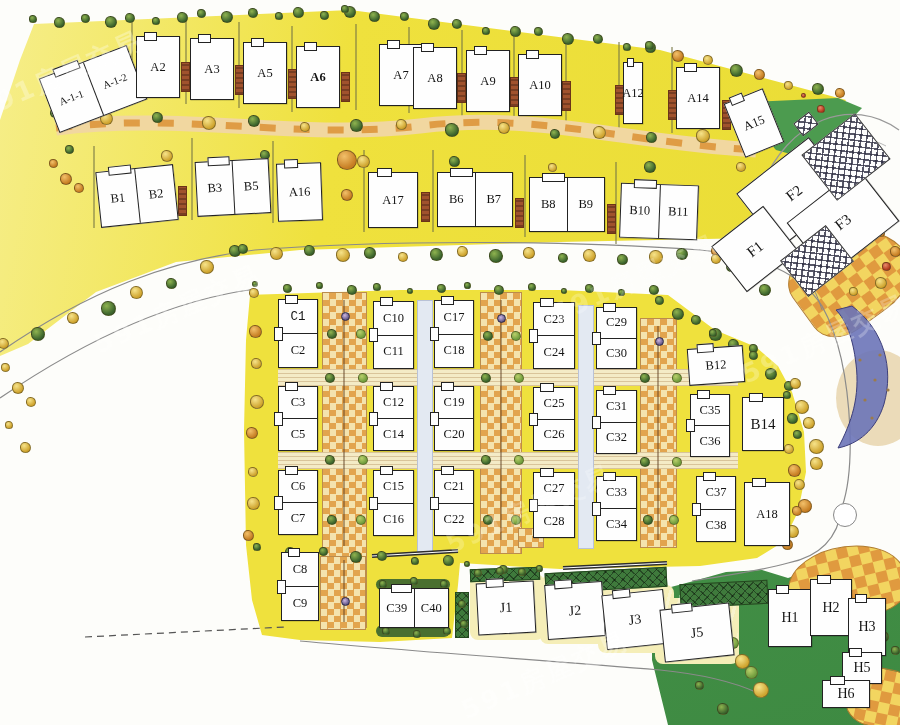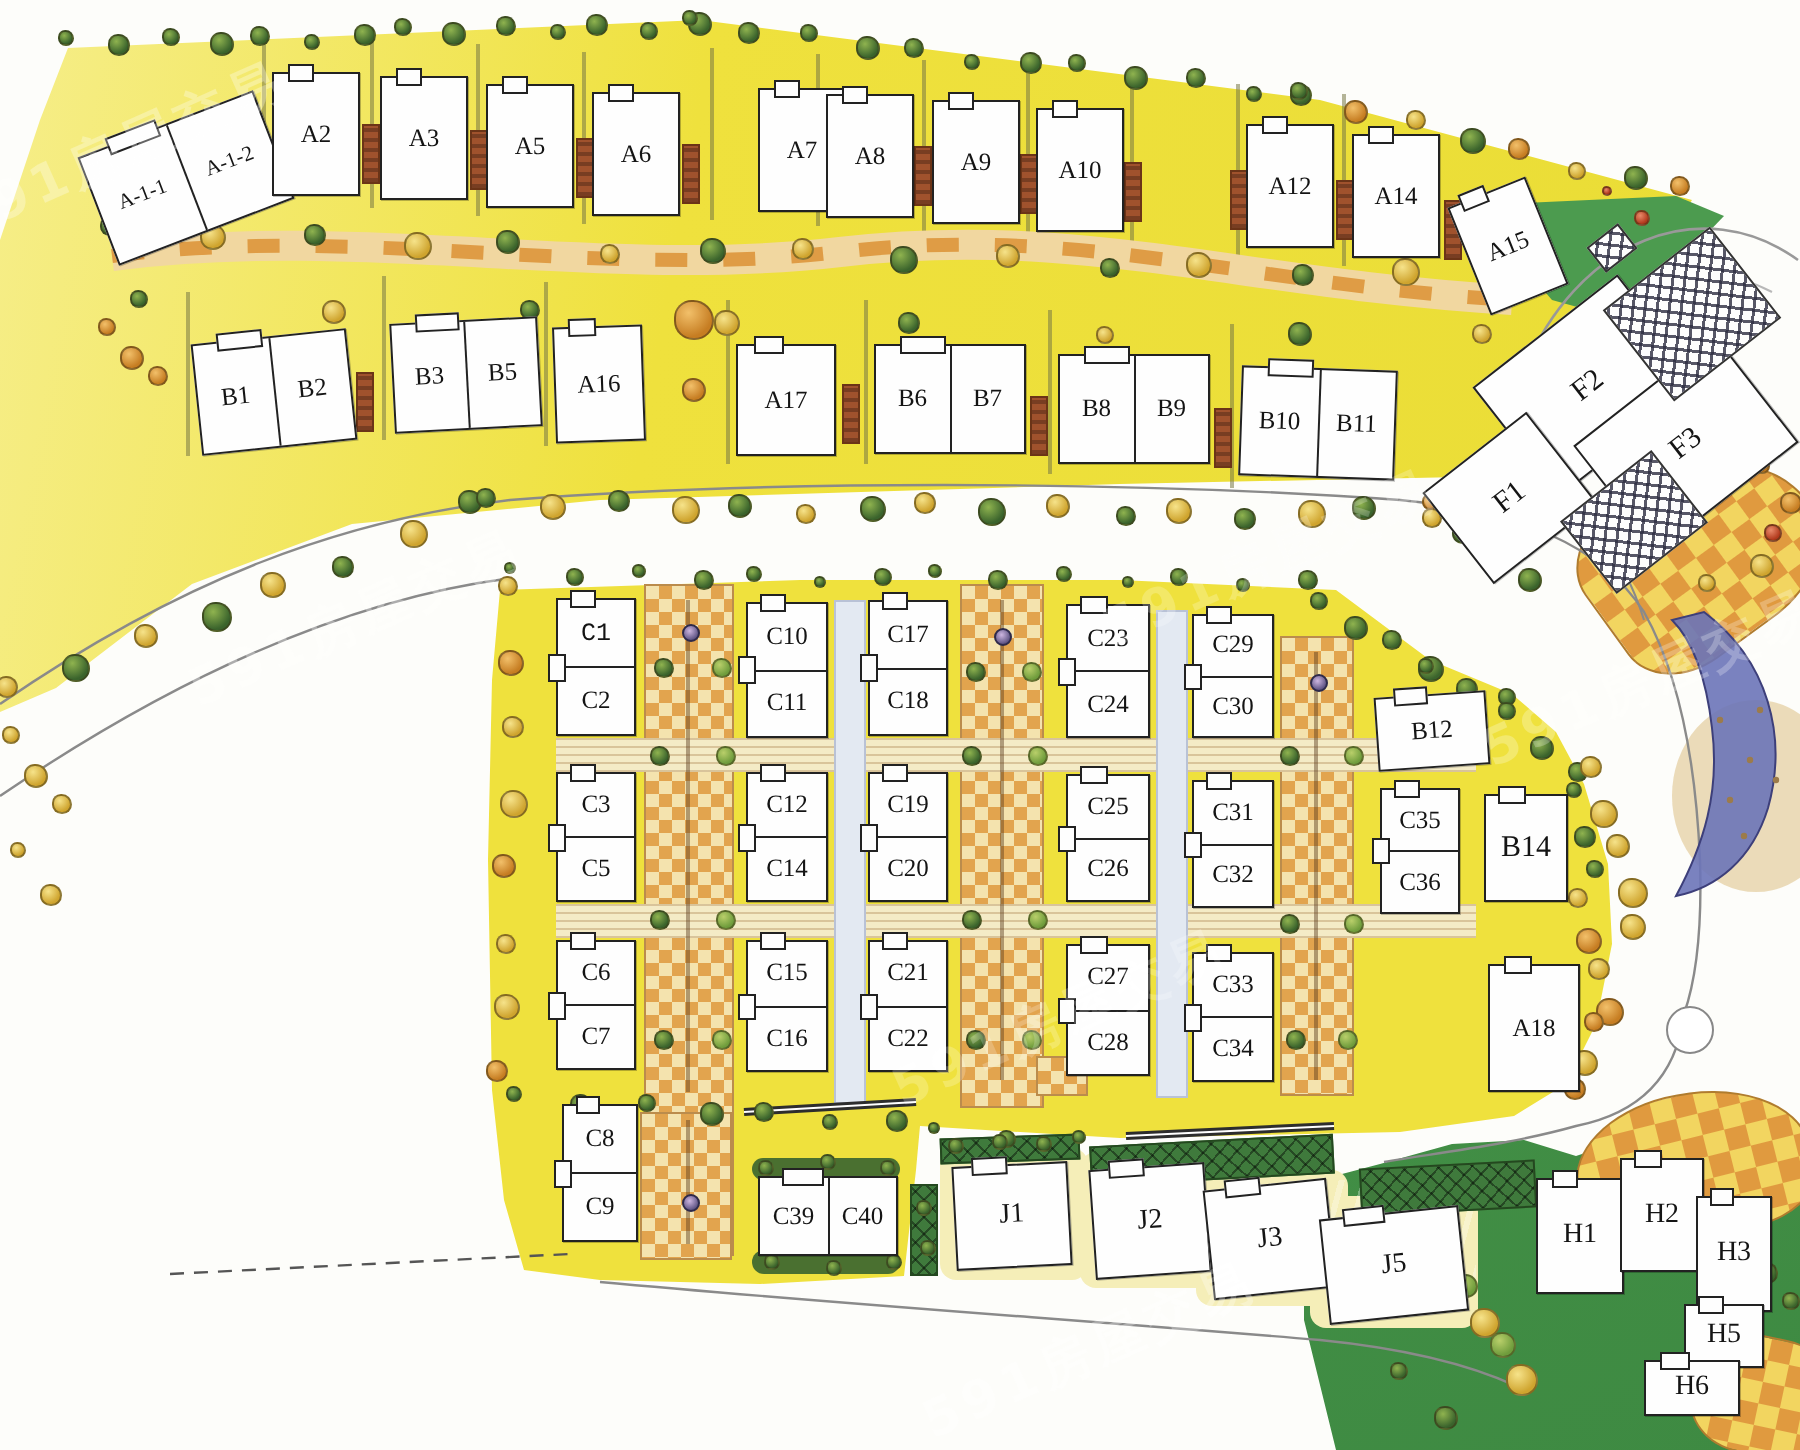--- a/index.html
+++ b/index.html
@@ -362,21 +362,21 @@
       <div class="bump-top"></div>
     </div>
     <div class="bldg" style="left: 243px; top: 42px; width: 44px; height: 62px;">
       <div class="unit">
         <span style="font-size: 12.5px;">A5</span>
       </div>
       <div class="bump-top"></div>
     </div>
     <div class="bldg" style="left: 296px; top: 46px; width: 44px; height: 62px;">
       <div class="unit">
-        <span style="font-size: 12.5px;">A6</span>
+        <span style="font-size: 12.5px; font-weight: bold;">A6</span>
       </div>
       <div class="bump-top"></div>
     </div>
     <div class="bldg" style="left: 379px; top: 44px; width: 44px; height: 62px;">
       <div class="unit">
         <span style="font-size: 12.5px;">A7</span>
       </div>
       <div class="bump-top"></div>
     </div>
     <div class="bldg" style="left: 413px; top: 47px; width: 44px; height: 62px;">
@@ -390,21 +390,21 @@
         <span style="font-size: 12.5px;">A9</span>
       </div>
       <div class="bump-top"></div>
     </div>
     <div class="bldg" style="left: 518px; top: 54px; width: 44px; height: 62px;">
       <div class="unit">
         <span style="font-size: 12.5px;">A10</span>
       </div>
       <div class="bump-top"></div>
     </div>
-    <div class="bldg" style="left: 623px; top: 62px; width: 44px; height: 62px;">
+    <div class="bldg" style="left: 623px; top: 62px; width: 20px; height: 62px;">
       <div class="unit">
         <span style="font-size: 12.5px;">A12</span>
       </div>
       <div class="bump-top"></div>
     </div>
     <div class="bldg" style="left: 676px; top: 67px; width: 44px; height: 62px;">
       <div class="unit">
         <span style="font-size: 12.5px;">A14</span>
       </div>
       <div class="bump-top"></div>
@@ -651,20 +651,30 @@
         <span style="font-size: 12.5px;">C36</span>
       </div>
       <div class="bump-top"></div>
       <div class="bump-side"></div>
     </div>
     <div class="bldg" style="left: 742px; top: 397px; width: 42px; height: 54px;">
       <div class="unit">
         <span style="font-size: 15px;">B14</span>
       </div>
       <div class="bump-top"></div>
+    </div>
+    <div class="bldg split-v" style="left: 696px; top: 476px; width: 40px; height: 66px;">
+      <div class="unit">
+        <span style="font-size: 12.5px;">C37</span>
+      </div>
+      <div class="unit">
+        <span style="font-size: 12.5px;">C38</span>
+      </div>
+      <div class="bump-top"></div>
+      <div class="bump-side"></div>
     </div>
     <div class="bldg" style="left: 744px; top: 482px; width: 46px; height: 64px;">
       <div class="unit">
         <span style="font-size: 12.5px;">A18</span>
       </div>
       <div class="bump-top"></div>
     </div>
     <div class="bldg split-v" style="left: 281px; top: 552px; width: 38px; height: 69px;">
       <div class="unit">
         <span style="font-size: 12.5px;">C8</span>

